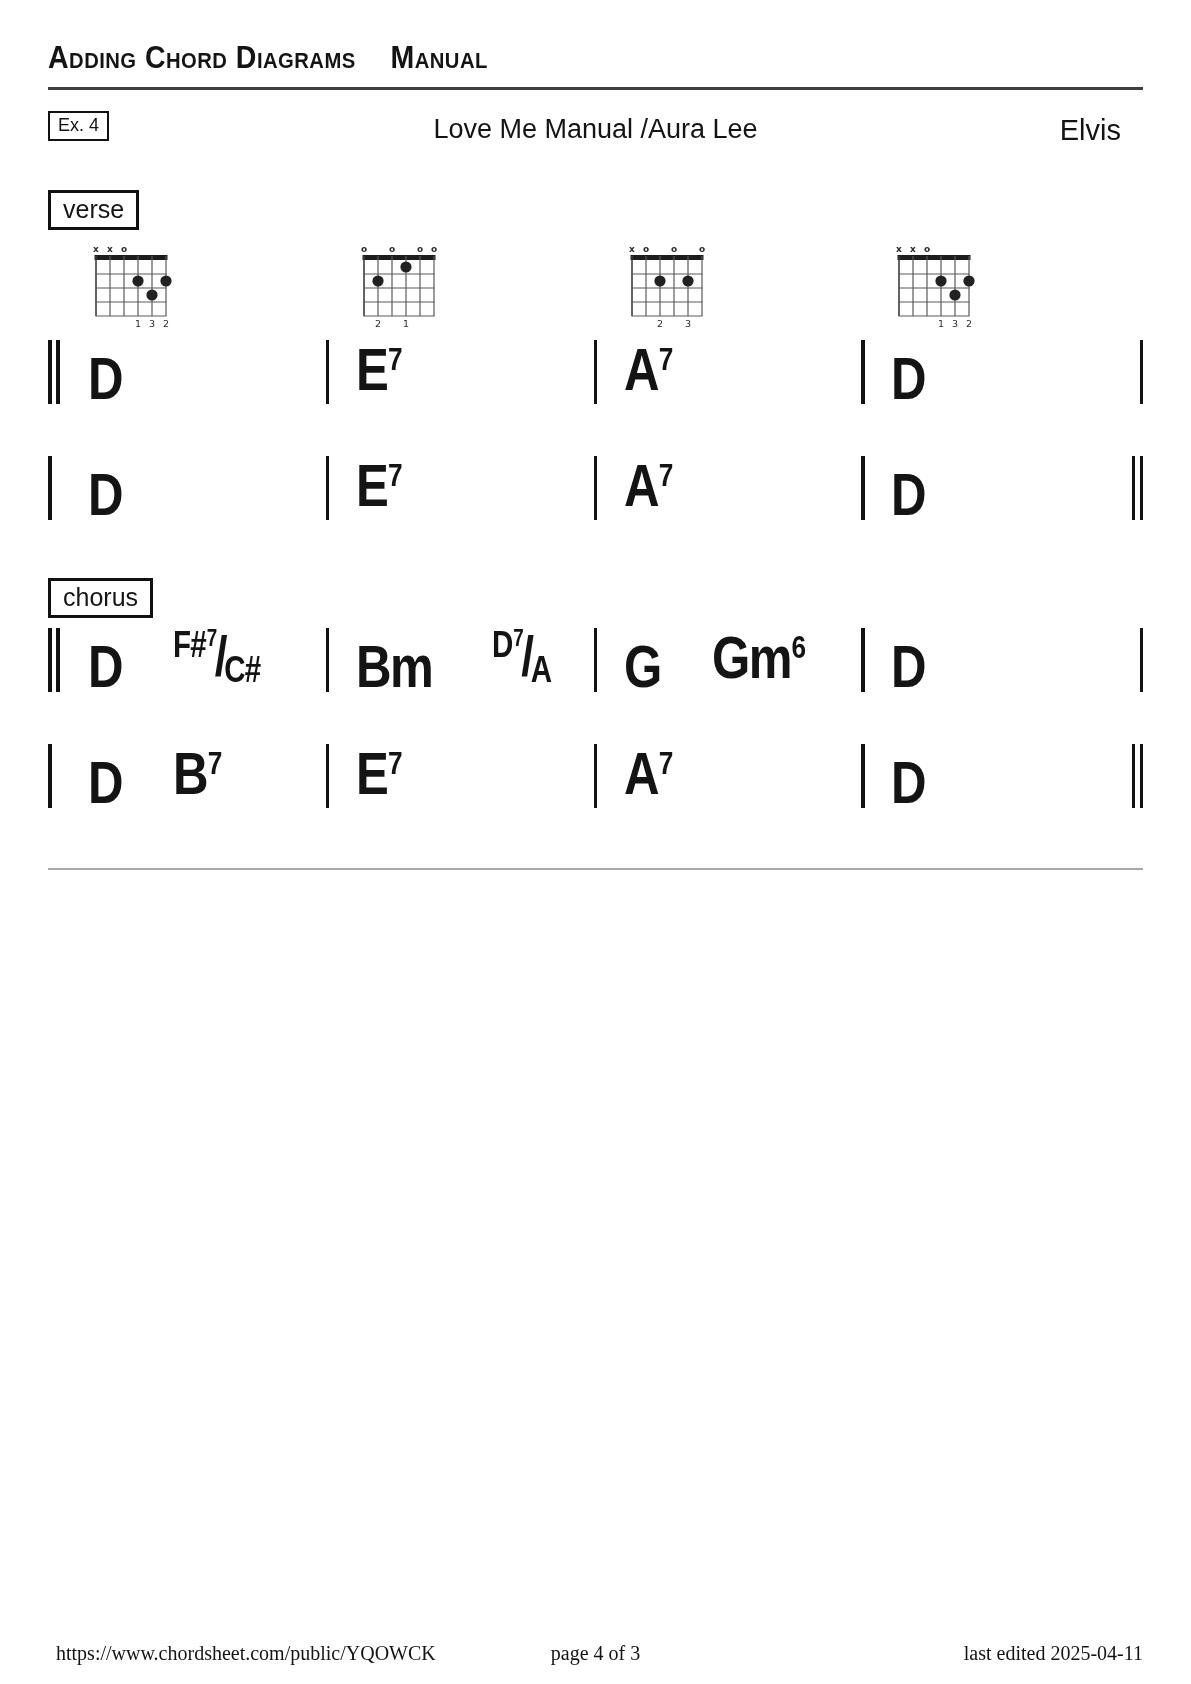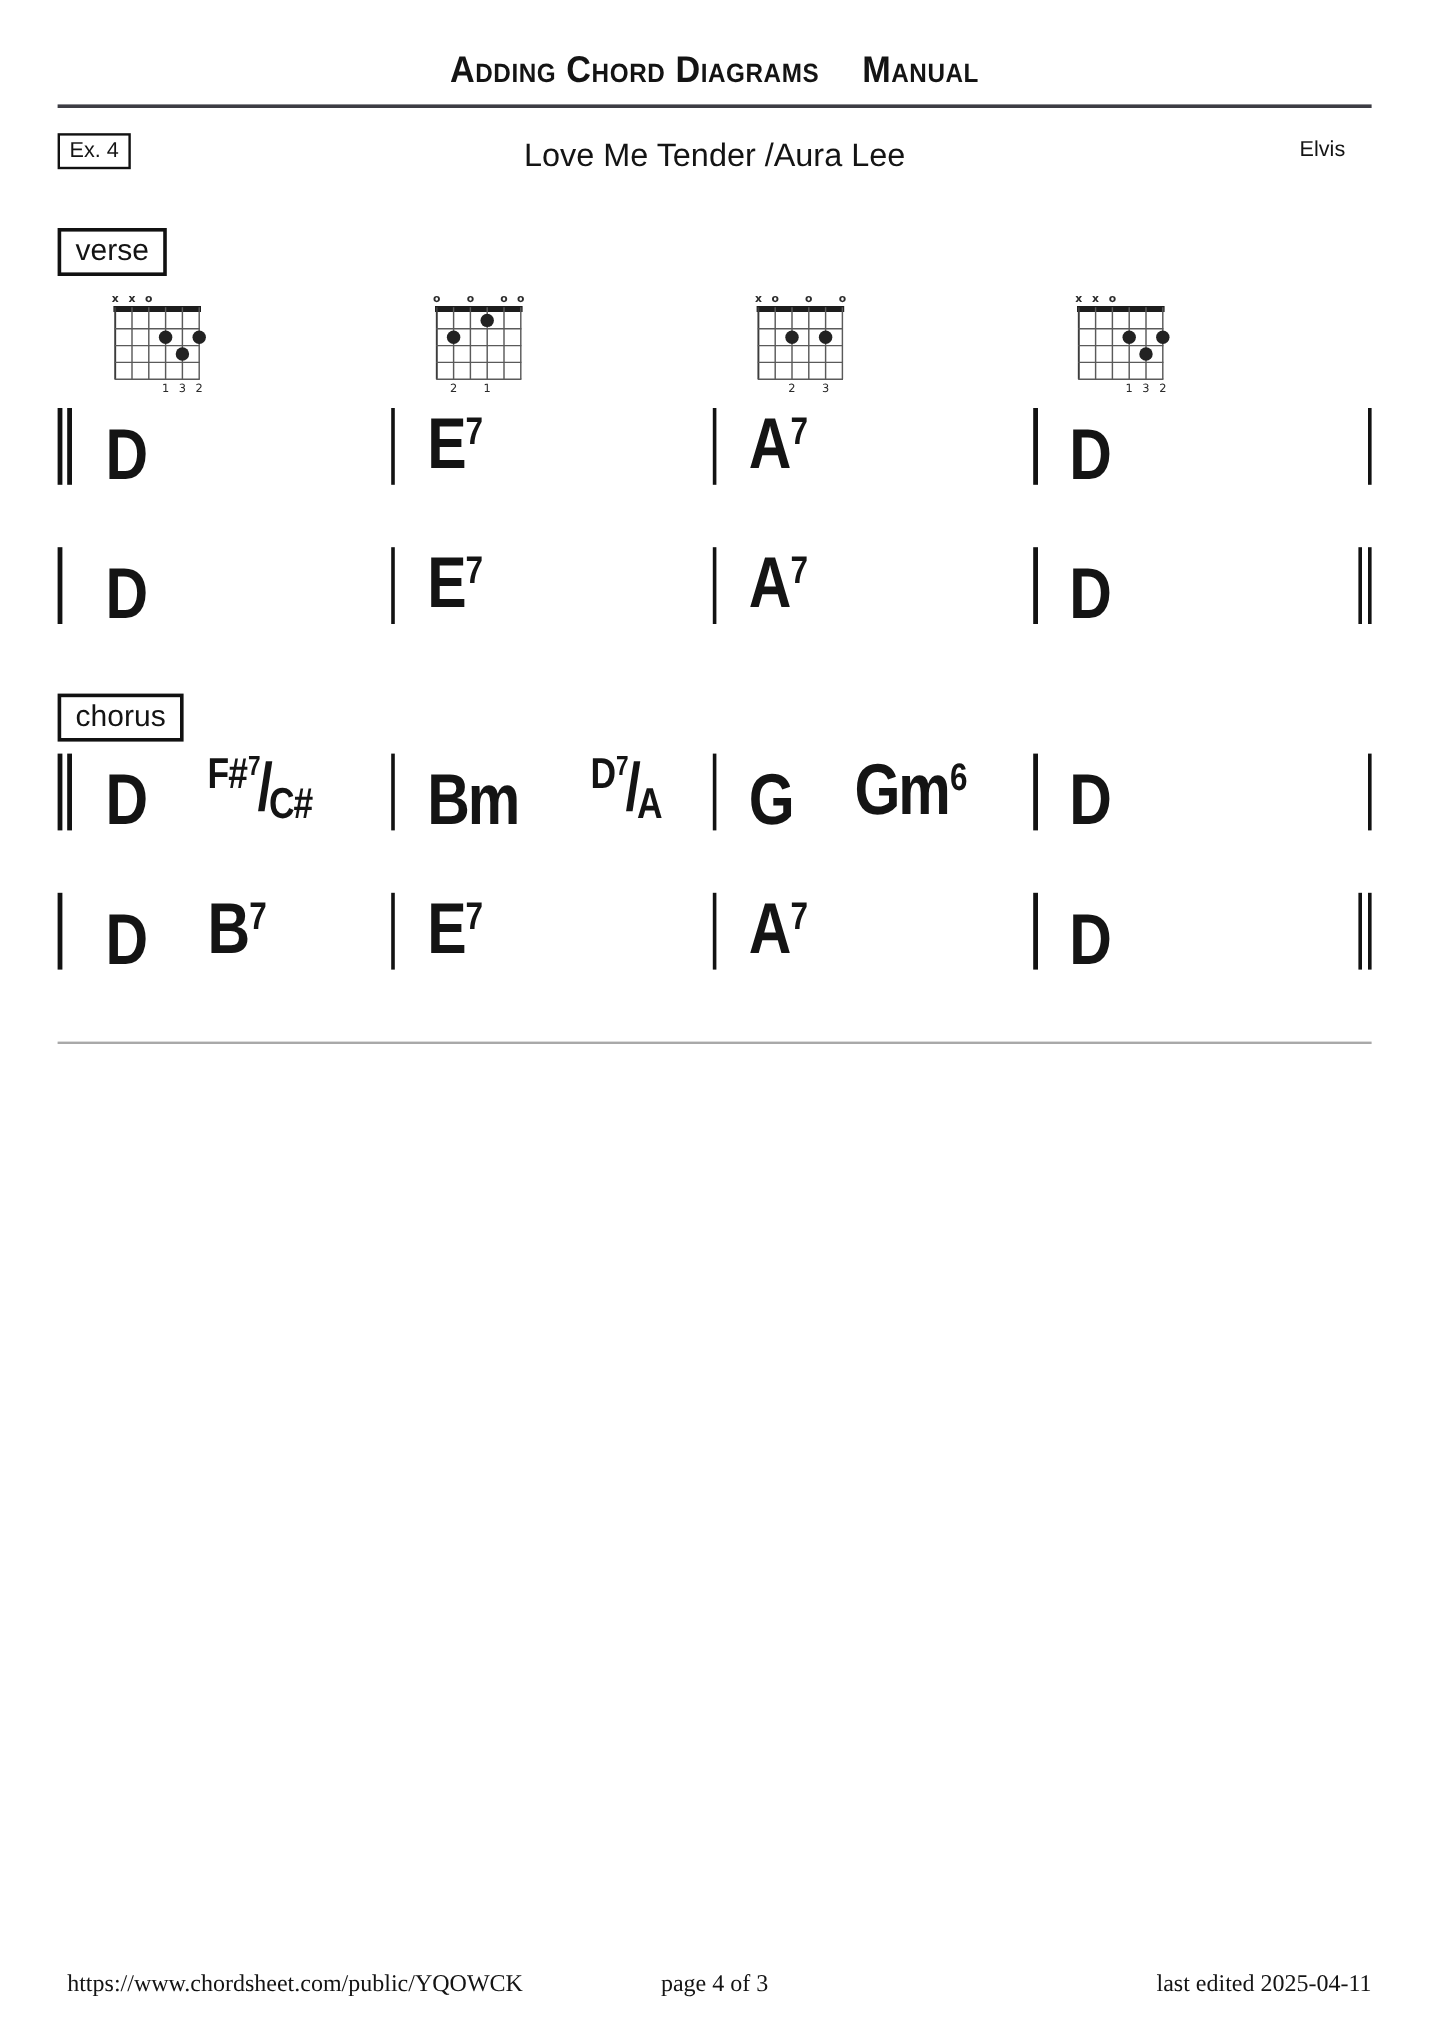--- a/index.html
+++ b/index.html
@@ -1,29 +1,29 @@
 <!DOCTYPE html>
 <html><head>
 <meta charset="utf-8">
 <style>
   html,body{margin:0;padding:0;background:#fff;}
   #page{position:relative;width:1191px;height:1684px;background:#ffffff;overflow:hidden;
         font-family:"Liberation Sans",sans-serif;color:#141414;}
 
   
-  #hdr{position:absolute;left:48px;top:40px;width:1095px;display:flex;justify-content:center;align-items:flex-end;}
+  #hdr{position:absolute;left:48px;top:40px;width:1095px;display:flex;justify-content:flex-start;align-items:flex-end;}
   .hdr-text{font-variant:small-caps;font-weight:bold;font-size:31px;letter-spacing:.5px;transform:scaleX(.92);transform-origin:left bottom;}
   .hdr-right{transform-origin:right bottom;}
   #hr1{position:absolute;left:48px;top:87px;width:1095px;height:2.5px;background:#3d3d44;}
 
   
   #songrow{position:absolute;left:48px;top:110px;width:1095px;height:42px;}
   #exbox{position:absolute;left:0;top:1px;border:2.5px solid #111;padding:2px 8px 3px;font-size:18px;}
   #songtitle{position:absolute;left:0;right:0;top:4px;text-align:center;font-size:27px;}
-  #artist{position:absolute;right:22px;top:4px;font-size:18px;}
+  #artist{position:absolute;right:22px;top:4px;font-size:29px;}
 
   
   #score{position:absolute;left:48px;top:190px;width:1095px;}
   .section-label{display:inline-block;border:3px solid #111;padding:2px 12px 3px;font-size:25px;margin-bottom:10px;text-align:center;}
   .section + .section{margin-top:58px;}
 
   .score-grid{display:grid;grid-template-columns:14px 1fr 4px 1fr 4px 1fr 4px 1fr 14px;}
   .diagram-row{height:88px;margin-bottom:12px;}
   .diagram-cell{padding-left:24px;}
   .score-line{height:64px;}
@@ -58,21 +58,21 @@
 <div id="page">
 
   <div id="hdr">
     <div class="hdr-text">Adding Chord Diagrams</div>
     <div class="hdr-text hdr-right">Manual</div>
   </div>
   <div id="hr1"></div>
 
   <div id="songrow">
     <div id="exbox">Ex. 4</div>
-    <div id="songtitle">Love Me Tender /Aura Lee</div>
+    <div id="songtitle">Love Me Manual /Aura Lee</div>
     <div id="artist">Elvis</div>
   </div>
 
   <div id="score">
       <div class="section"><div class="section-label">verse</div><div style="display: block;"></div><div class="score-grid diagram-row">
           <div class="edge"></div>
           <div class="diagram-cell"><svg width="90" height="88">
               <text x="10" y="12" text-anchor="middle" font-size="9" font-family="&quot;DejaVu Sans&quot;,sans-serif" font-weight="bold" fill="#2b2b2b">x</text>
               <text x="24" y="12" text-anchor="middle" font-size="9" font-family="&quot;DejaVu Sans&quot;,sans-serif" font-weight="bold" fill="#2b2b2b">x</text>
               <text x="38" y="12" text-anchor="middle" font-size="9" font-family="&quot;DejaVu Sans&quot;,sans-serif" font-weight="bold" fill="#2b2b2b">o</text>

